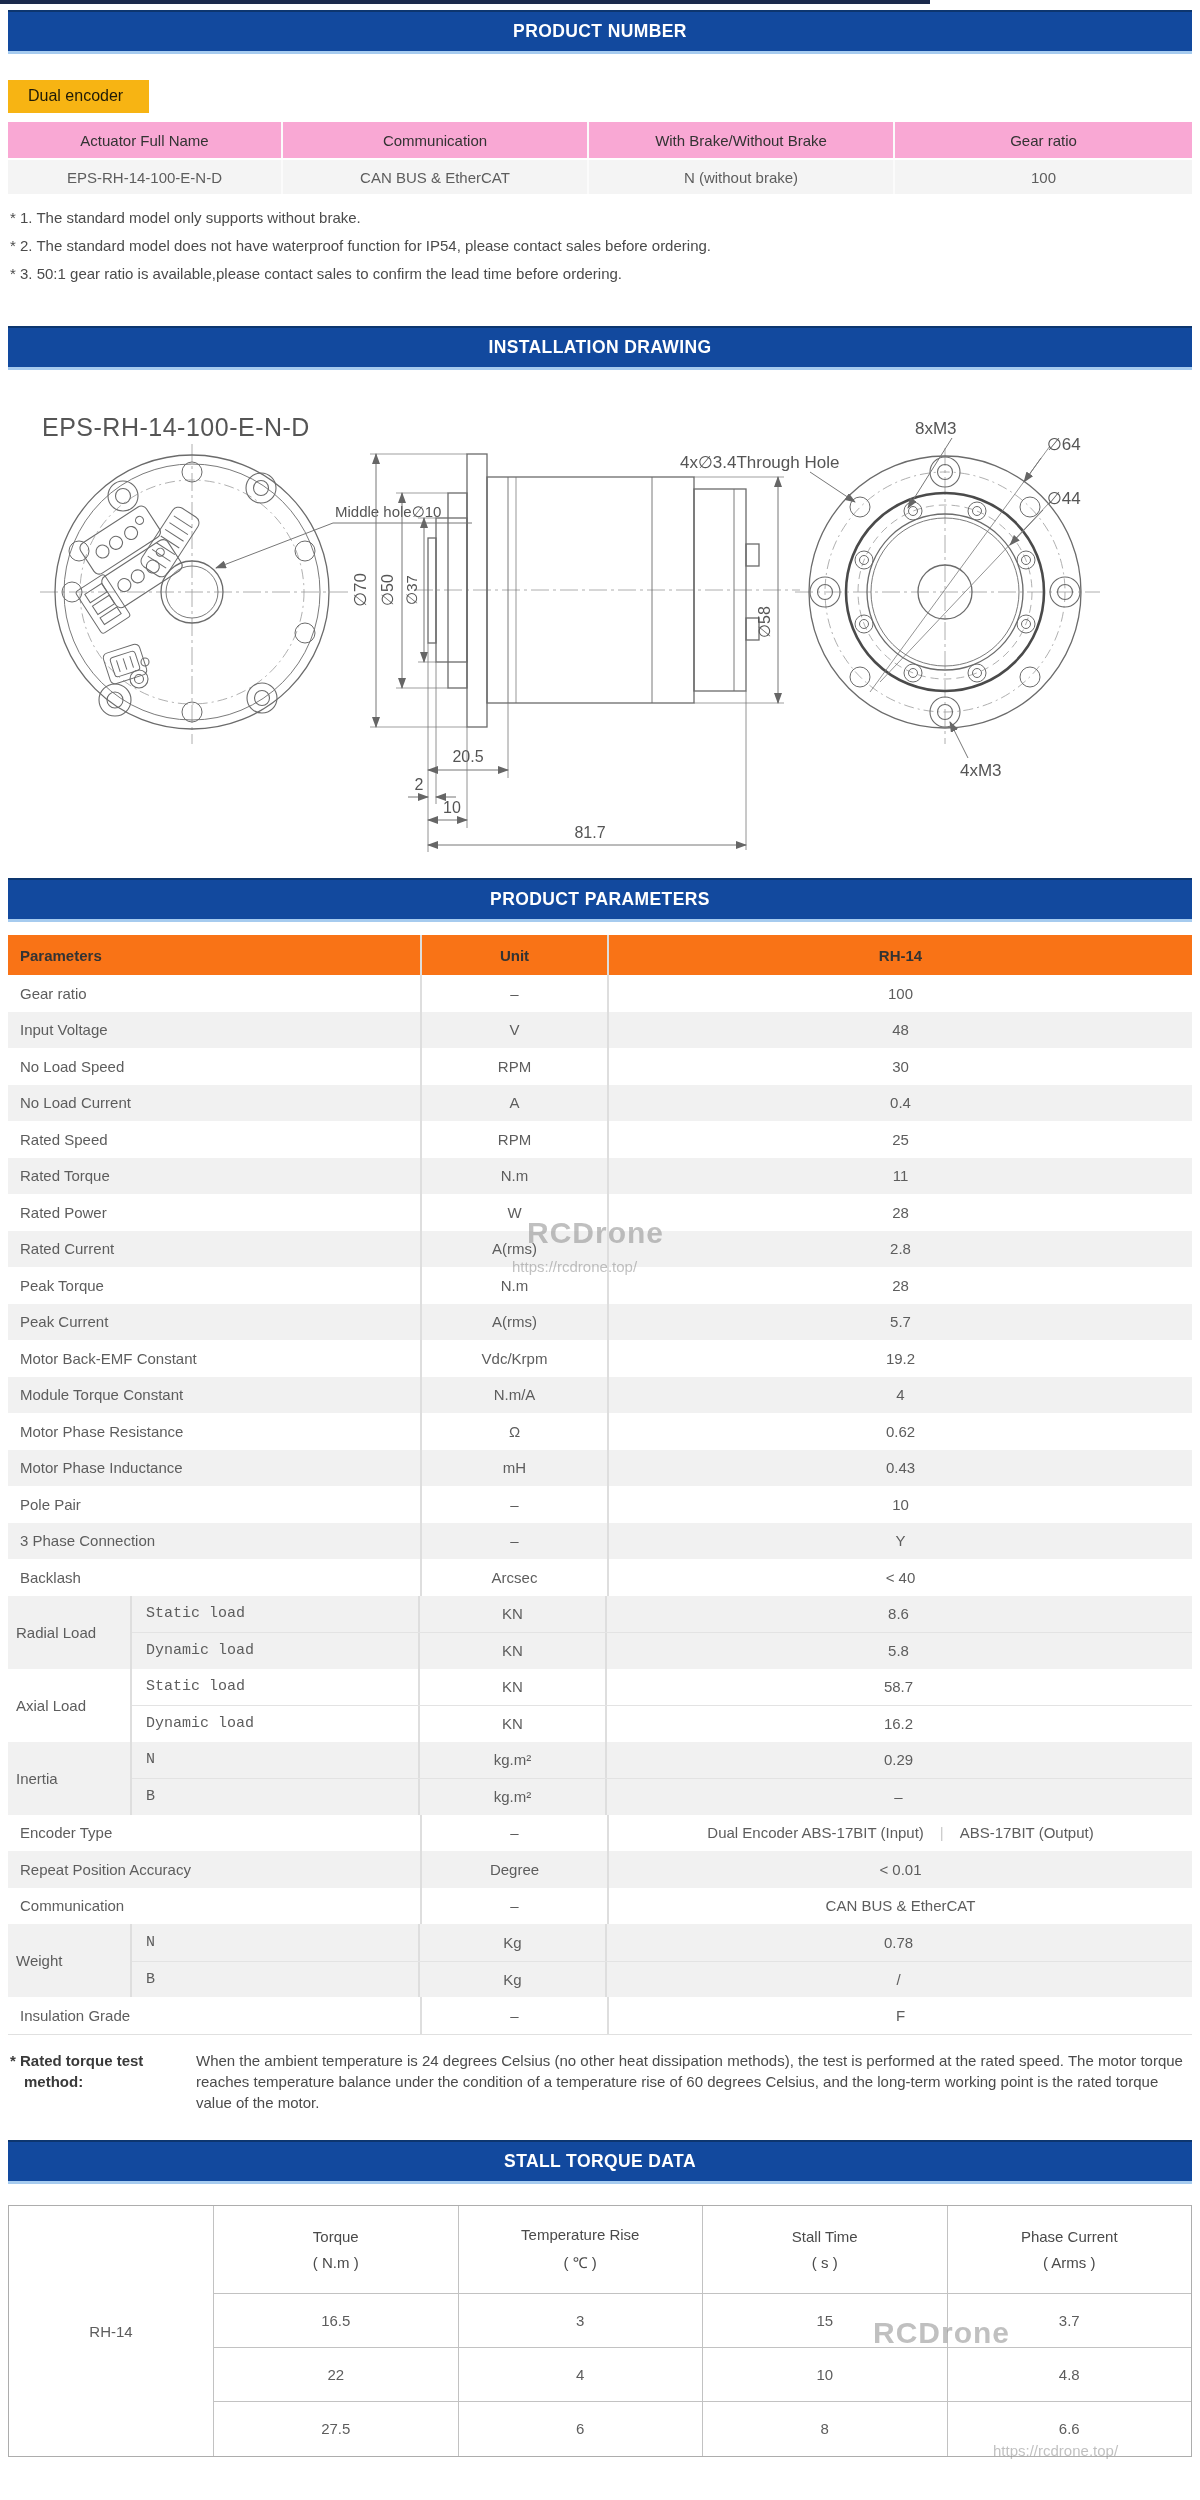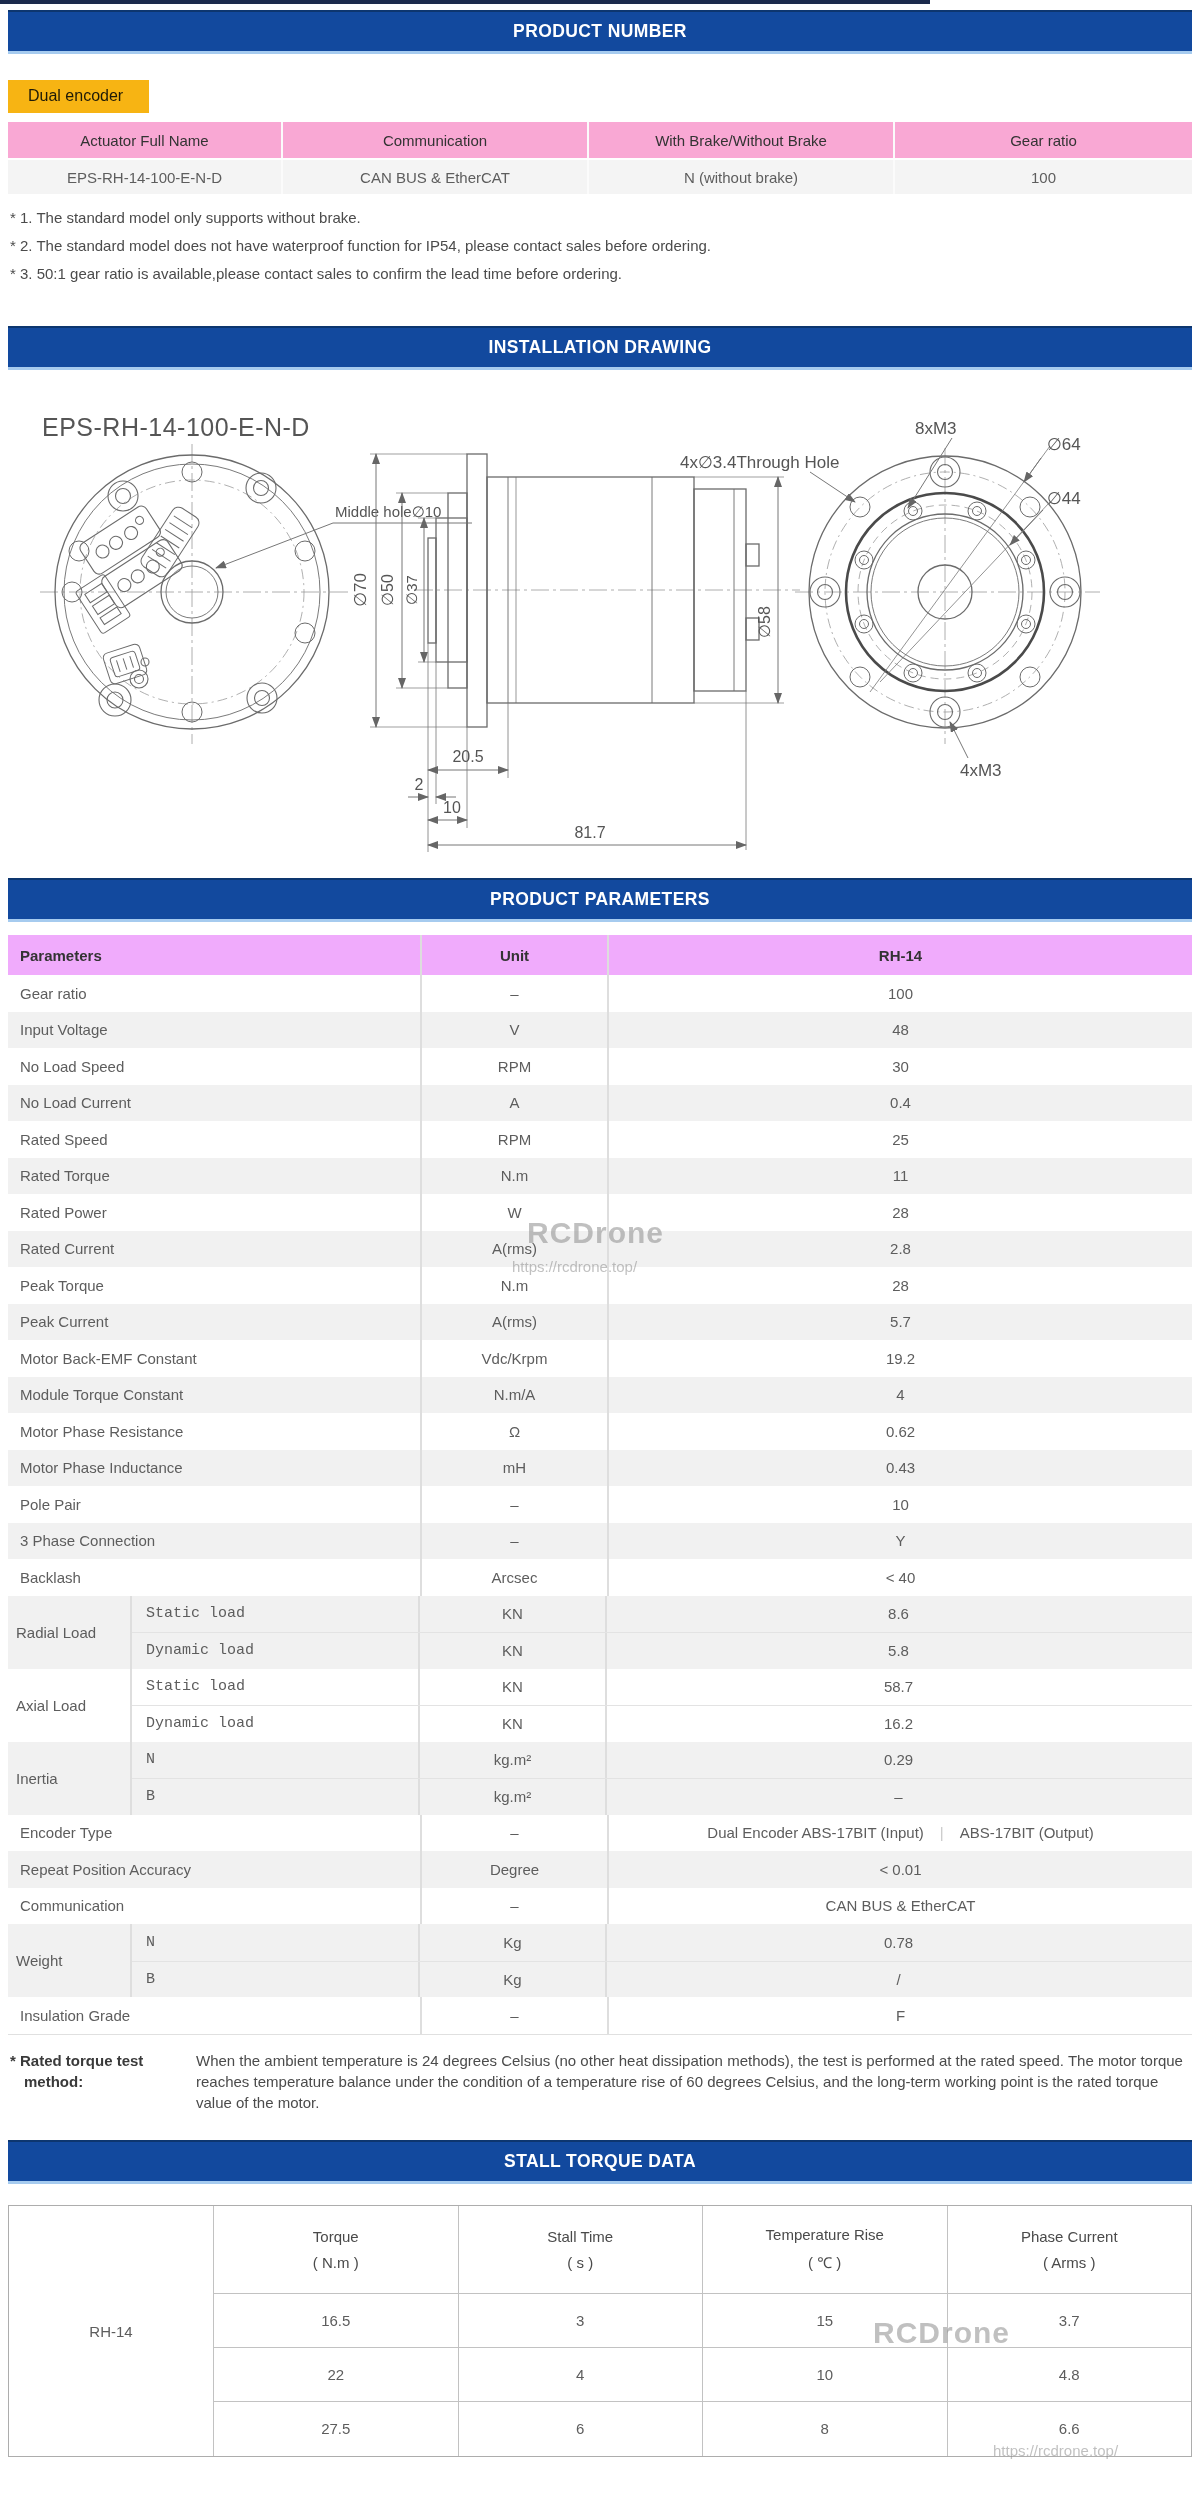--- a/index.html
+++ b/index.html
@@ -33,21 +33,21 @@
 
   
   .notes{ position:absolute; left:10px; top:204px; font-size:15px; color:#4b4b4b; line-height:28px; }
 
   
   #drawing{ position:absolute; left:0; top:392px; }
   #drawing text{ font-family:"Liberation Sans", sans-serif; fill:#555; }
 
   
   .ptable{ position:absolute; left:8px; top:935px; width:1184px; font-size:15px; color:#5d5d5d; border-bottom:1px solid #e0e0e0;}
-  .phead{ display:flex; height:40px; background:#f0abfc; color:#333; font-weight:bold; align-items:center; }
+  .phead{ display:flex; height:40px; background:#f97316; color:#333; font-weight:bold; align-items:center; }
   .prow{ display:flex; height:36.5px; align-items:center; }
   .prow.alt, .pgroup.alt{ background:#F1F1F1; }
   .pc1{ width:412px; padding-left:12px; }
   .pc2{ width:187px; text-align:right; border-left:2px solid #DEDEDE; align-self:stretch; display:flex; align-items:center; justify-content:center; }
   .pc3{ width:585px; text-align:center; border-left:2px solid #DEDEDE; align-self:stretch; display:flex; align-items:center; justify-content:center; }
   .phead .pc2, .phead .pc3 { border-left:2px solid #DDDDDD; }
   .pgroup{ display:flex; }
   .pg-label{ width:124px; padding-left:8px; display:flex; align-items:center; border-right:2px solid #DEDEDE; }
   .pg-rows{ flex:1; }
   .pg-row{ display:flex; height:36.5px; align-items:center; }
@@ -524,26 +524,26 @@
 
   <div class="stall">
     <div class="stall-left">RH-14</div>
     <div class="stall-right">
       <div class="stall-head">
         <div class="sh">
             <span>Torque</span>
             <span>( N.m )</span>
           </div>
         <div class="sh">
+            <span>Temperature Rise</span>
+            <span>( ℃ )</span>
+          </div>
+        <div class="sh">
             <span>Stall Time</span>
             <span>( s )</span>
-          </div>
-        <div class="sh">
-            <span>Temperature Rise</span>
-            <span>( ℃ )</span>
           </div>
         <div class="sh">
             <span>Phase Current</span>
             <span>( Arms )</span>
           </div>
       </div>
       <div class="stall-row">
         <div class="sd">16.5</div>
           <div class="sd">3</div>
           <div class="sd">15</div>

